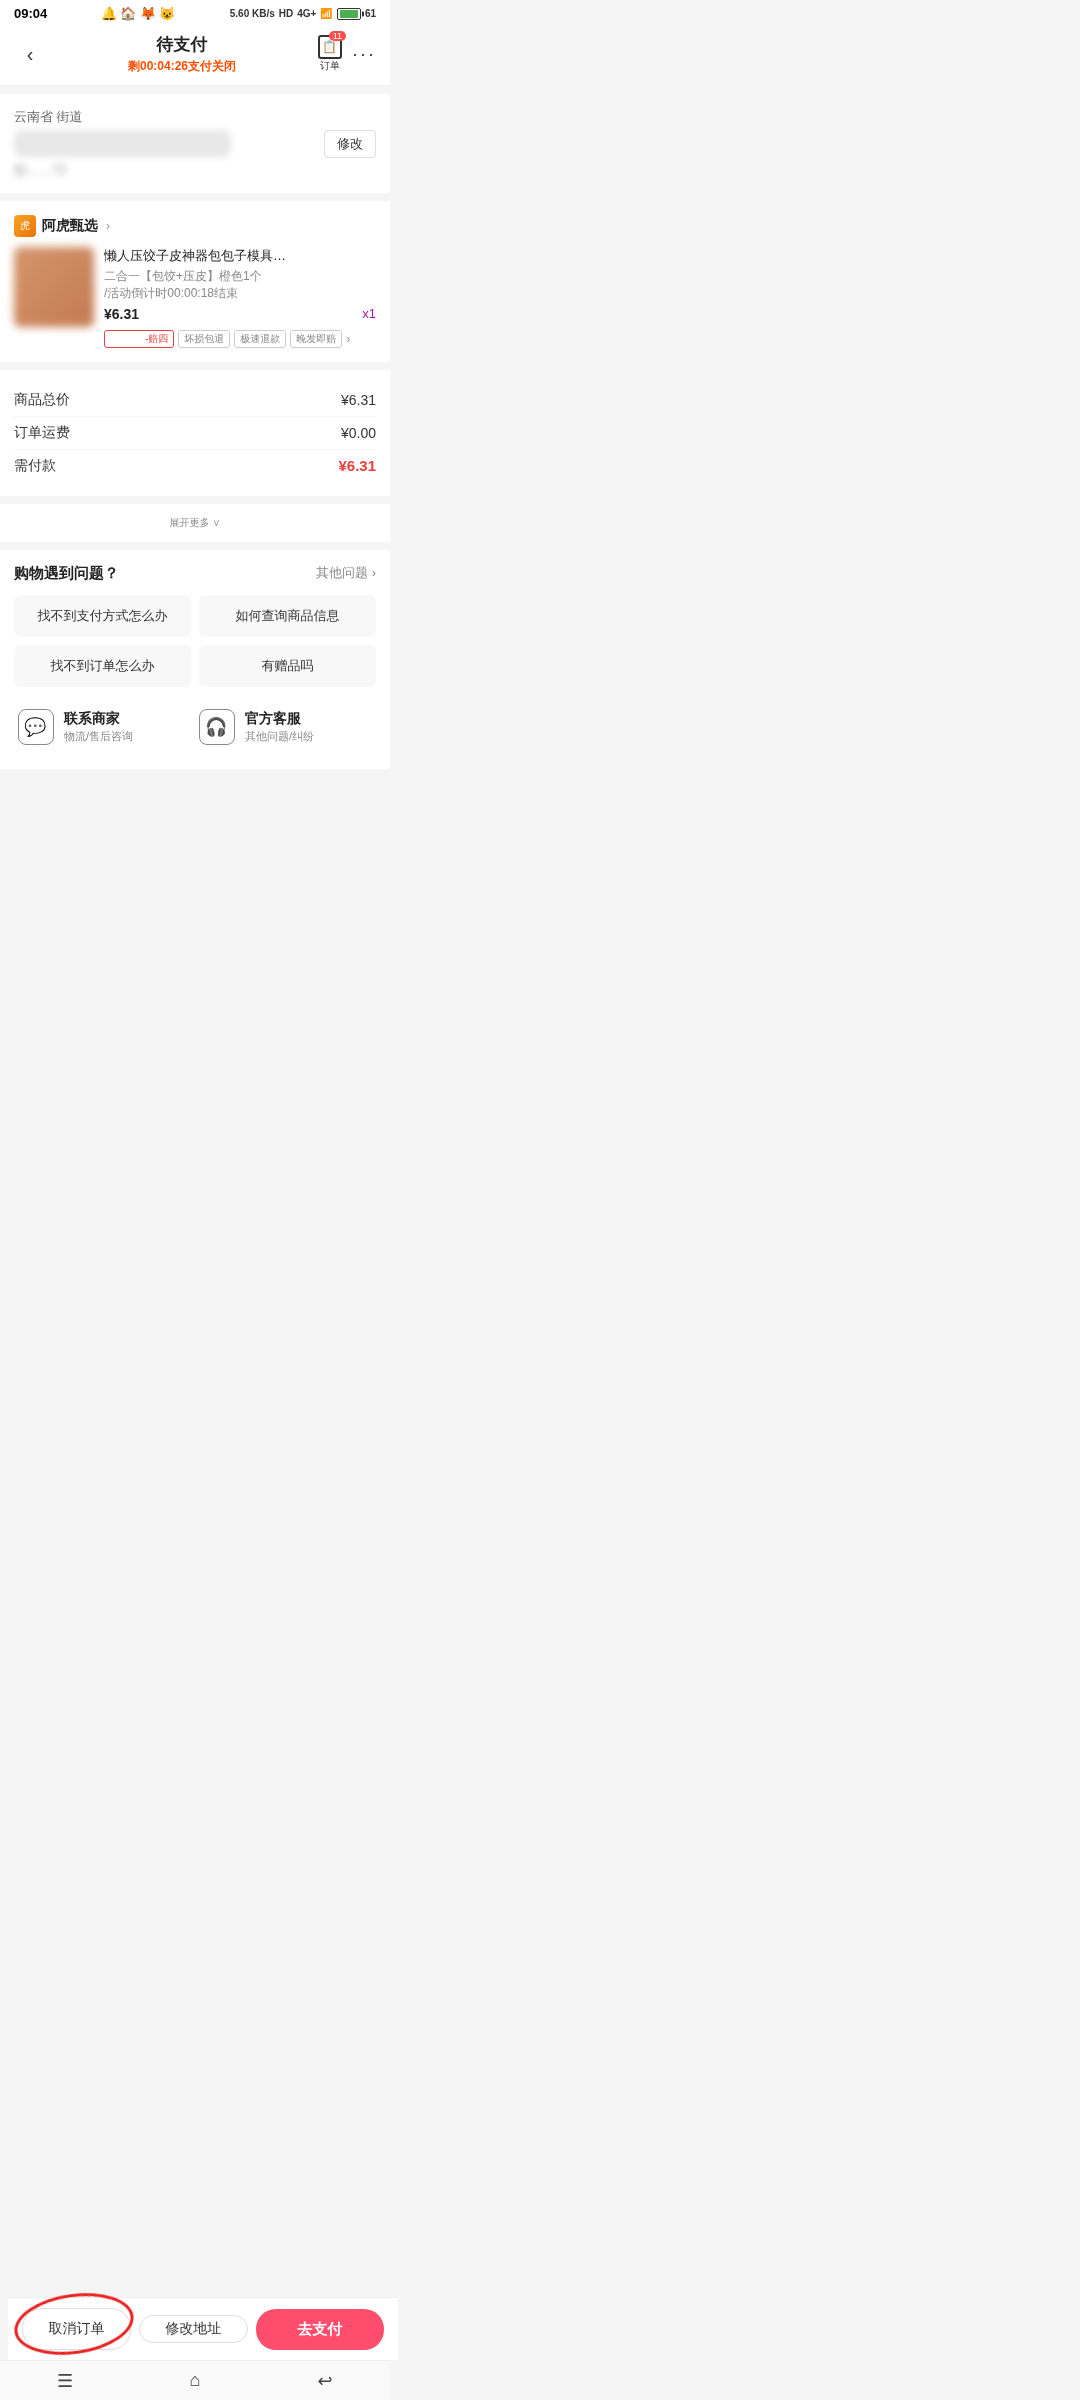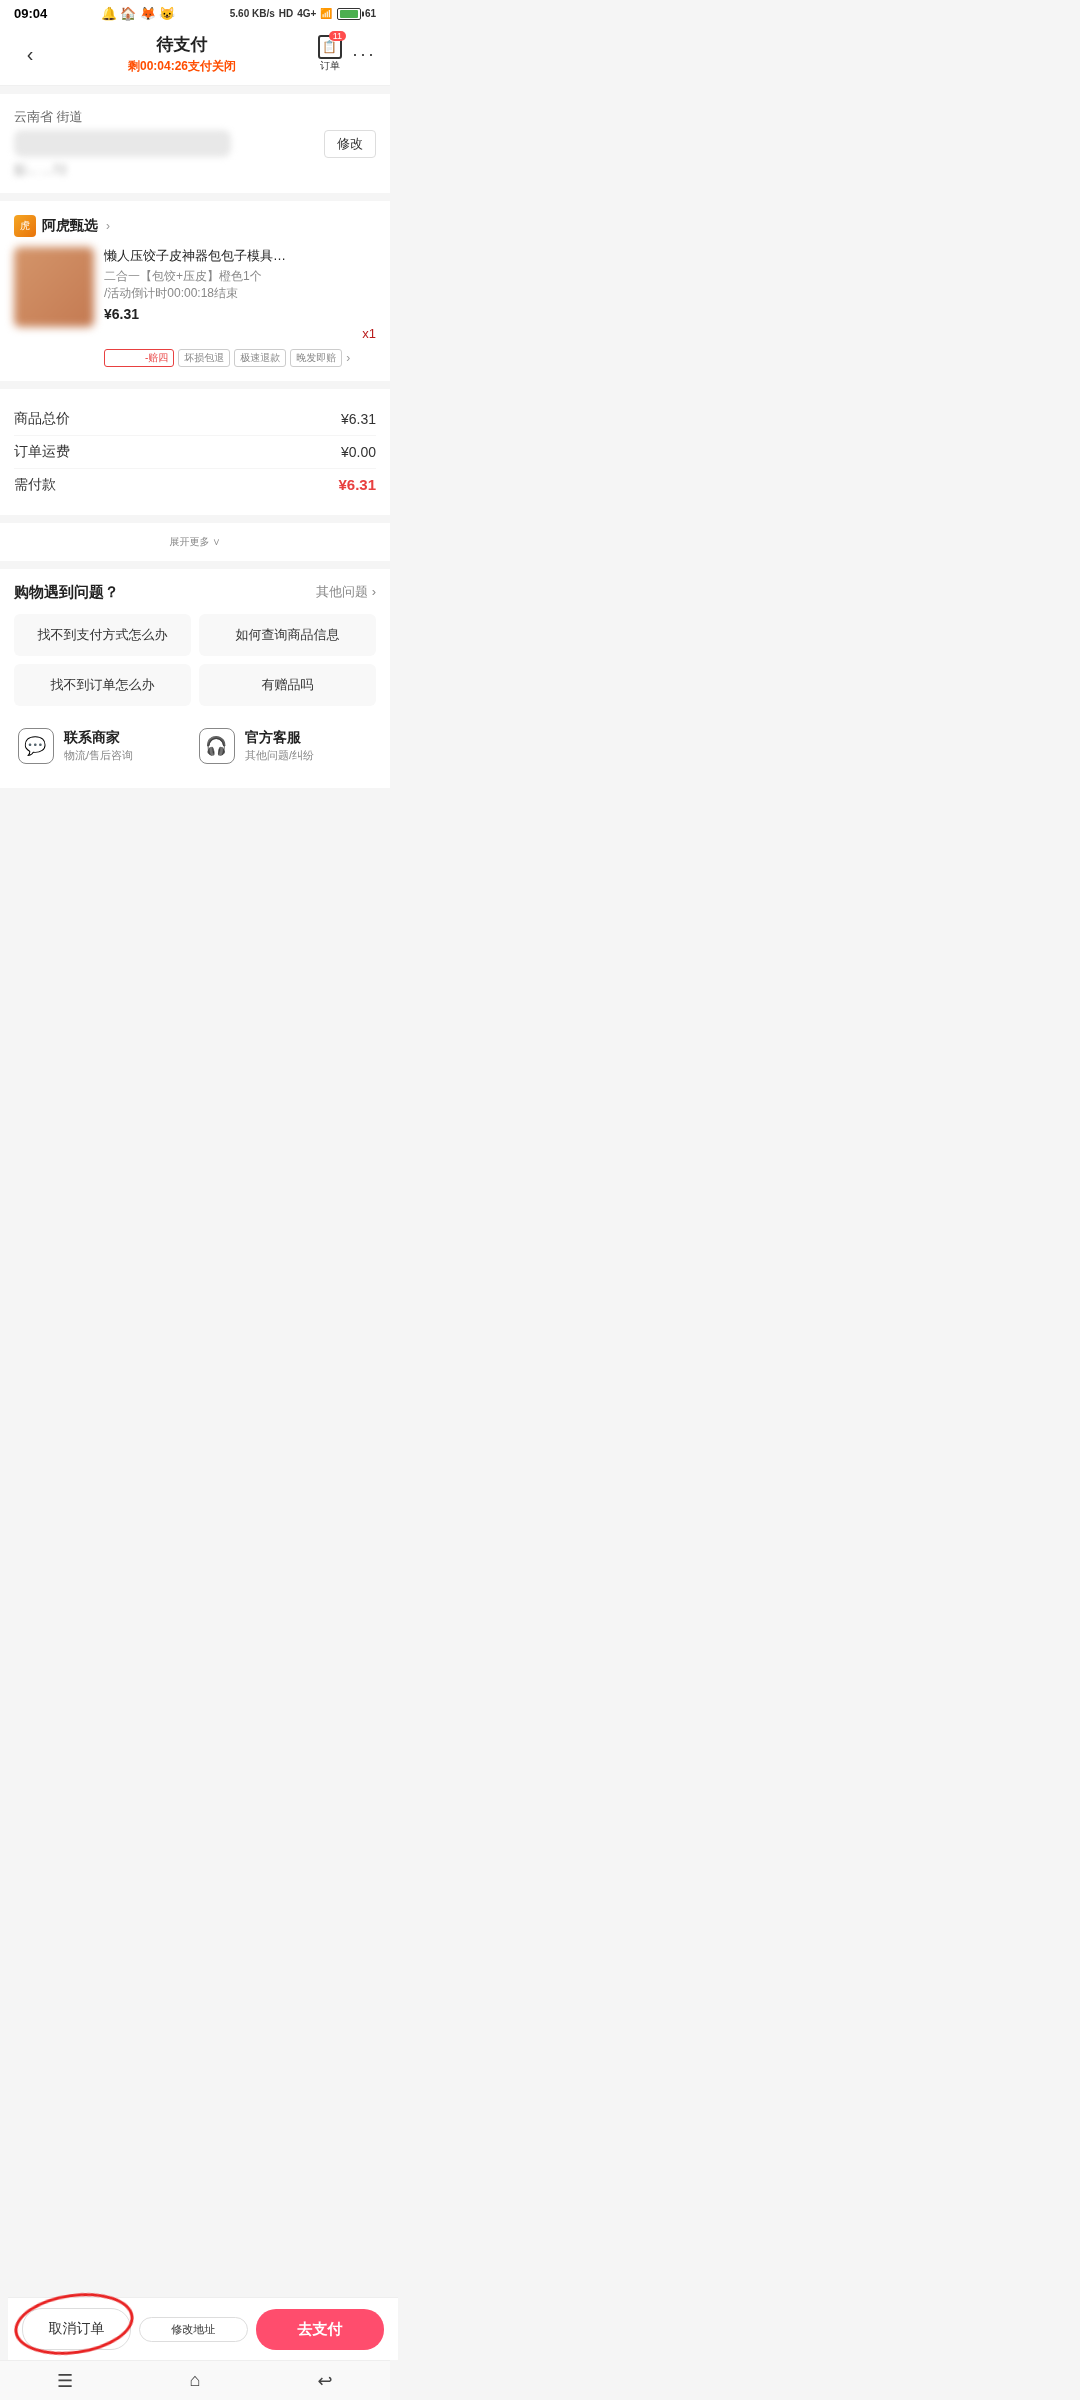--- a/index.html
+++ b/index.html
@@ -176,21 +176,21 @@
     .product-info { flex: 1; }
     .product-name { font-size: 13px; color: #222; line-height: 1.4; }
     .product-spec { font-size: 12px; color: #888; margin-top: 3px; line-height: 1.4; }
     .product-price-row {
       display: flex;
       justify-content: space-between;
       align-items: flex-start;
       margin-top: 4px;
     }
     .product-price { font-size: 14px; font-weight: 600; color: #222; }
-    .product-qty { font-size: 13px; color: #b91c1c; margin-top: 20px; }
+    .product-qty { font-size: 13px; color: #a21caf; }
 
     .tags-row {
       display: flex;
       flex-wrap: wrap;
       gap: 4px;
       margin-top: 8px;
       align-items: center;
     }
     .tag {
       border: 1px solid;
@@ -308,21 +308,21 @@
       color: #333;
       background: #fff;
       text-align: center;
       cursor: pointer;
     }
     .btn-edit-addr {
       flex: 1;
       border: 1px solid #ddd;
       border-radius: 20px;
       padding: 4px 0;
-      font-size: 11px;
+      font-size: 14px;
       color: #333;
       background: #fff;
       text-align: center;
       cursor: pointer;
     }
     .btn-pay {
       flex: 1.2;
       background: #ff4d6d;
       border: none;
       border-radius: 20px;

